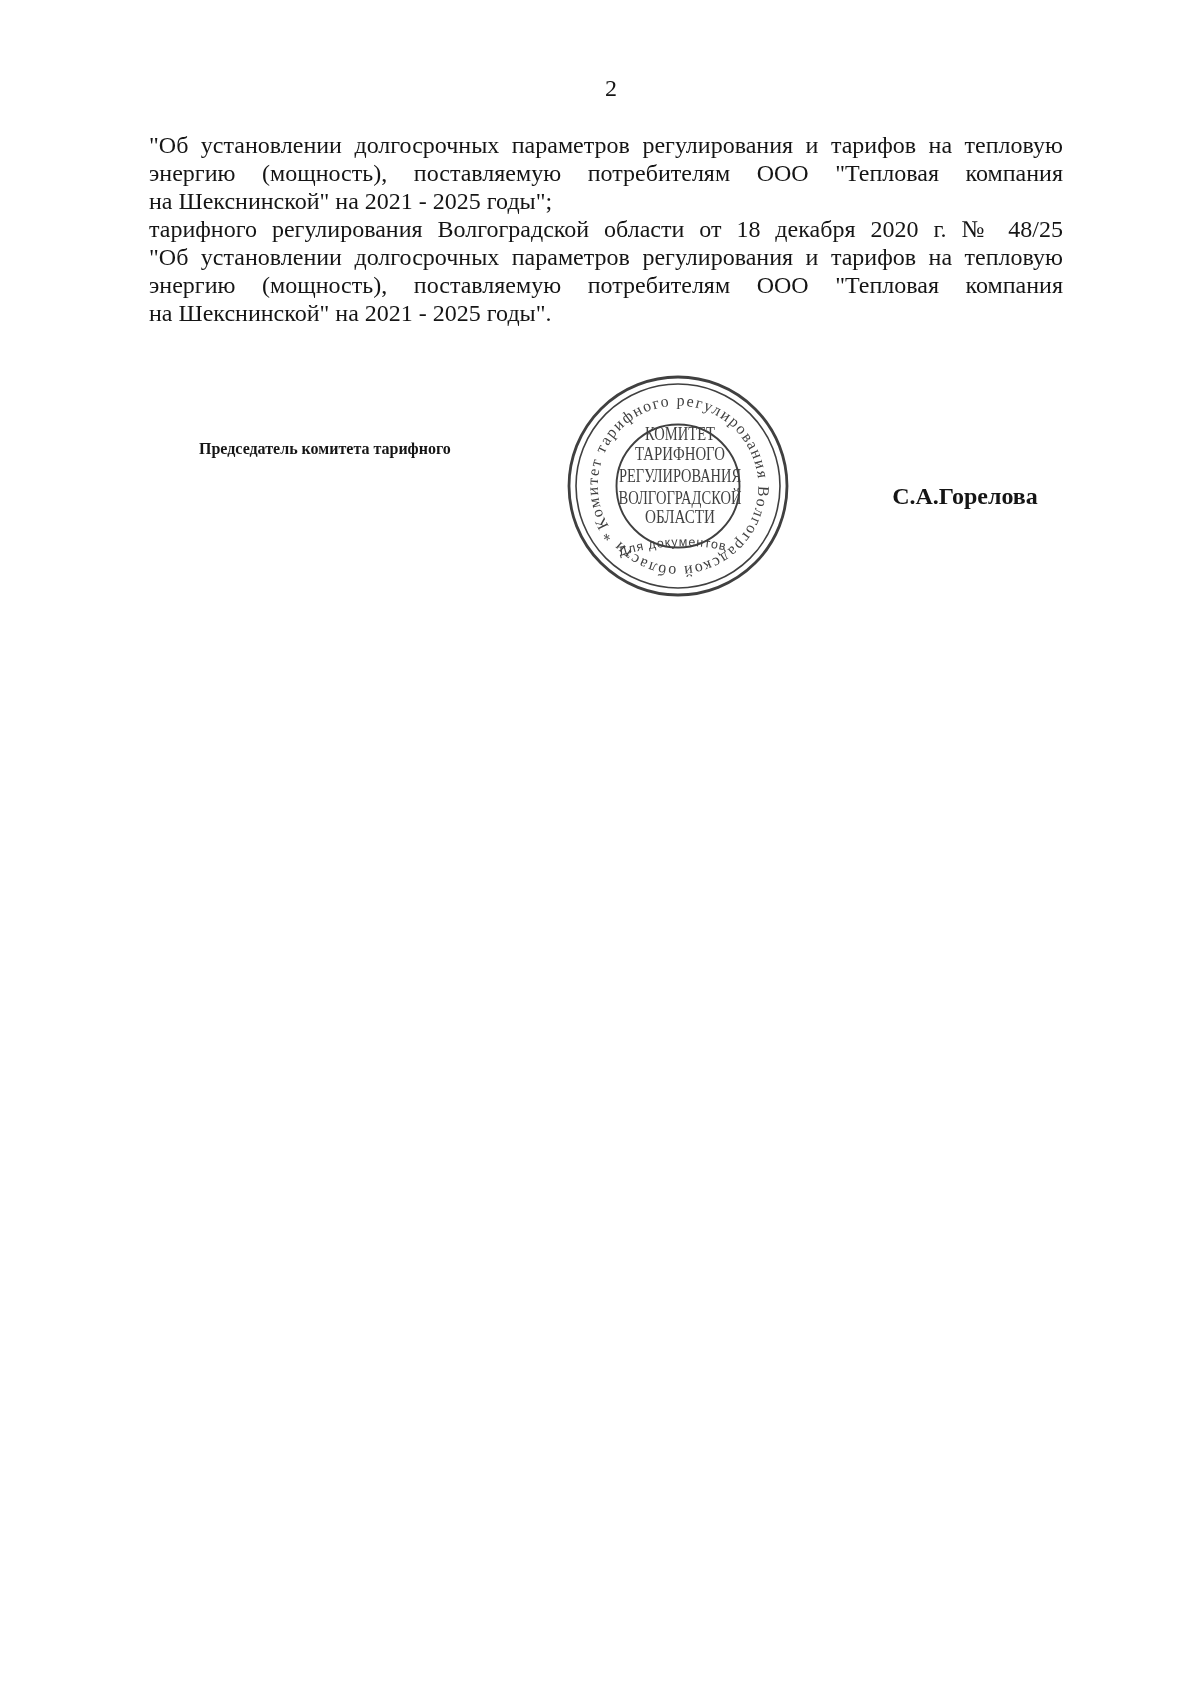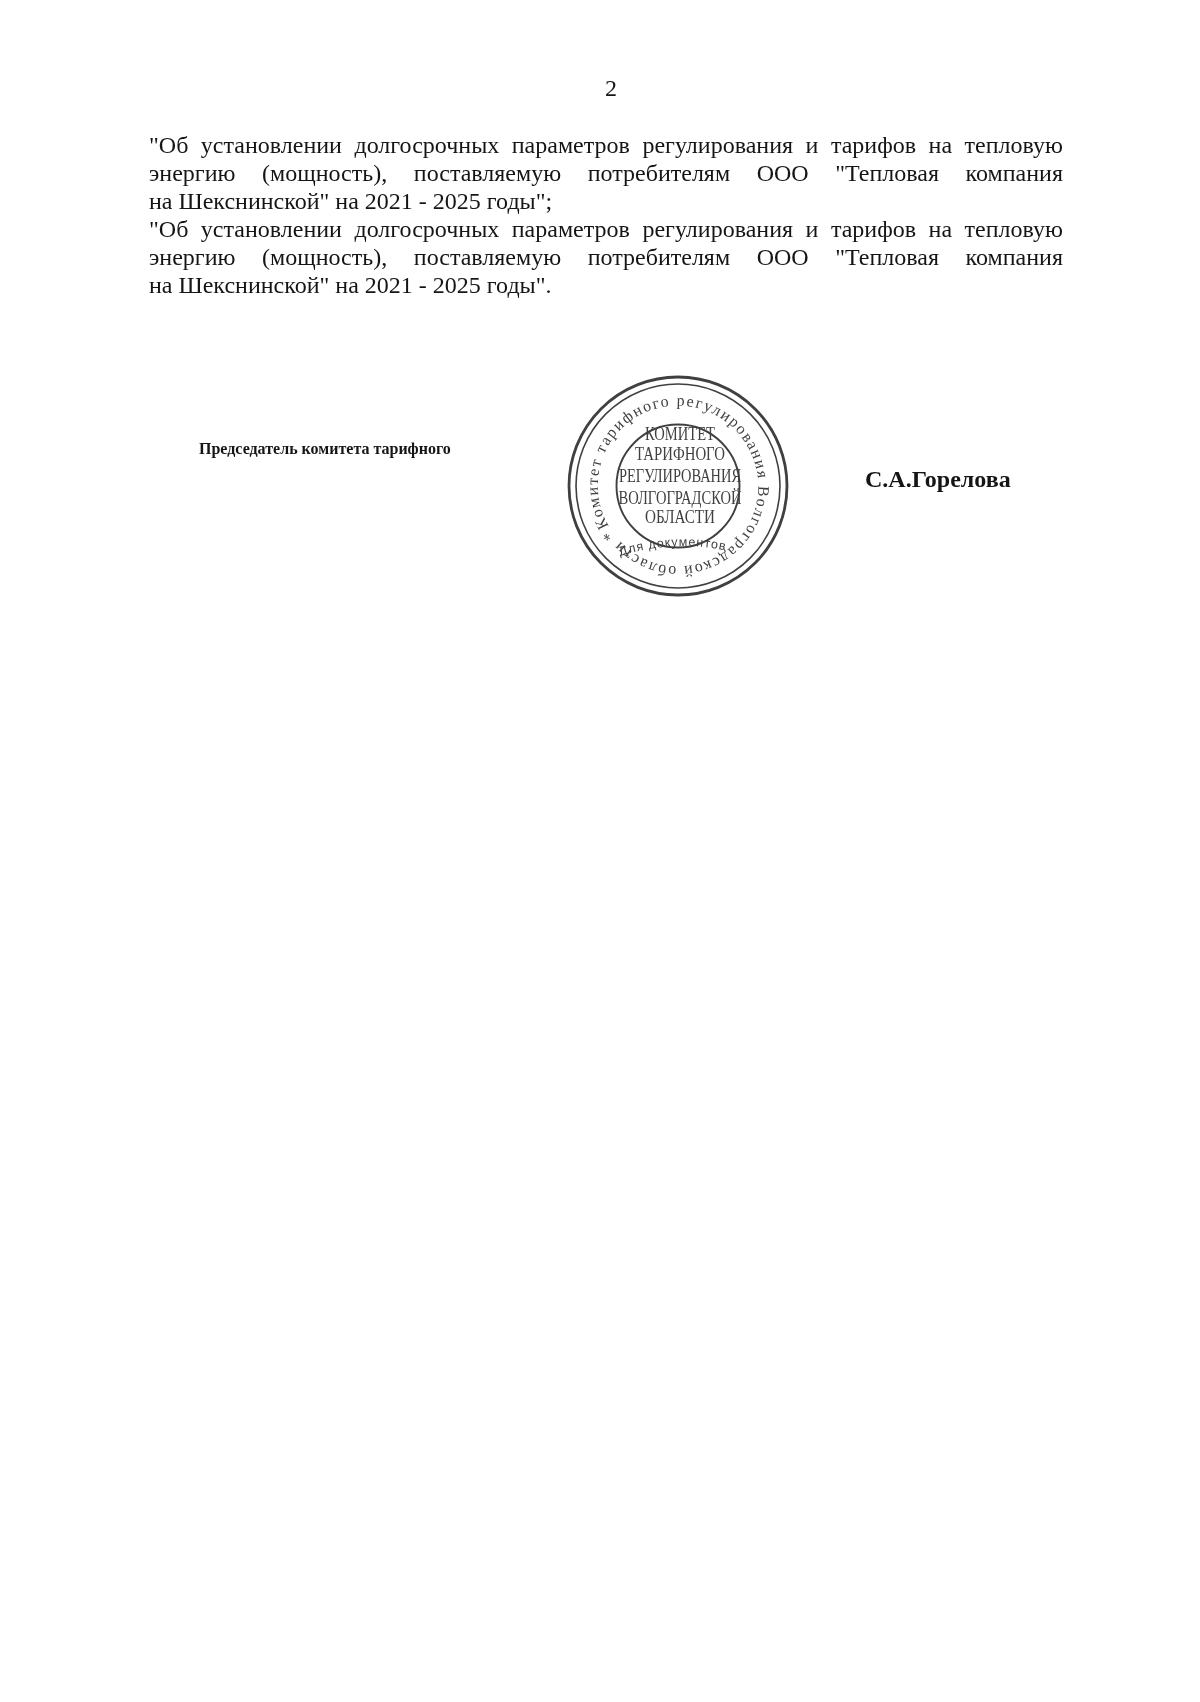--- a/index.html
+++ b/index.html
@@ -51,24 +51,24 @@
   .black-square {
     display: inline-block;
     width: 12px;
     height: 20px;
     margin-left: 3px;
     vertical-align: -3px;
     background: var(--artifact-ink, #161616);
   }
   .sig-name {
     position: absolute;
-    top: 464px;
+    top: 481px;
     left: 865px;
     width: 200px;
-    text-align: left;
+    text-align: center;
     font-size: 24px;
     font-weight: bold;
     line-height: 30px;
     white-space: nowrap;
   }
   .stamp {
     position: absolute;
     left: 558px;
     top: 366px;
     opacity: 0.92;
@@ -94,20 +94,21 @@
 <body>
 
 <div class="page">
 
   <div class="page-number">2</div>
 
   <div class="body-block">
     <div class="jline">"Об установлении долгосрочных параметров регулирования и тарифов на тепловую</div>
     <div class="jline">энергию (мощность), поставляемую потребителям ООО "Тепловая компания</div>
     <div class="lline">на Шекснинской" на 2021 - 2025 годы";</div>
+    <div class="jline">тарифного регулирования Волгоградской области от 18 декабря 2020 г. № 48/25</div>
     <div class="jline">"Об установлении долгосрочных параметров регулирования и тарифов на тепловую</div>
     <div class="jline">энергию (мощность), поставляемую потребителям ООО "Тепловая компания</div>
     <div class="lline">на Шекснинской" на 2021 - 2025 годы".</div>
   </div>
 
   <div class="sig-title">
     <div>Председатель комитета тарифного</div>
   </div>
 
   <div class="sig-name">С.А.Горелова</div>

